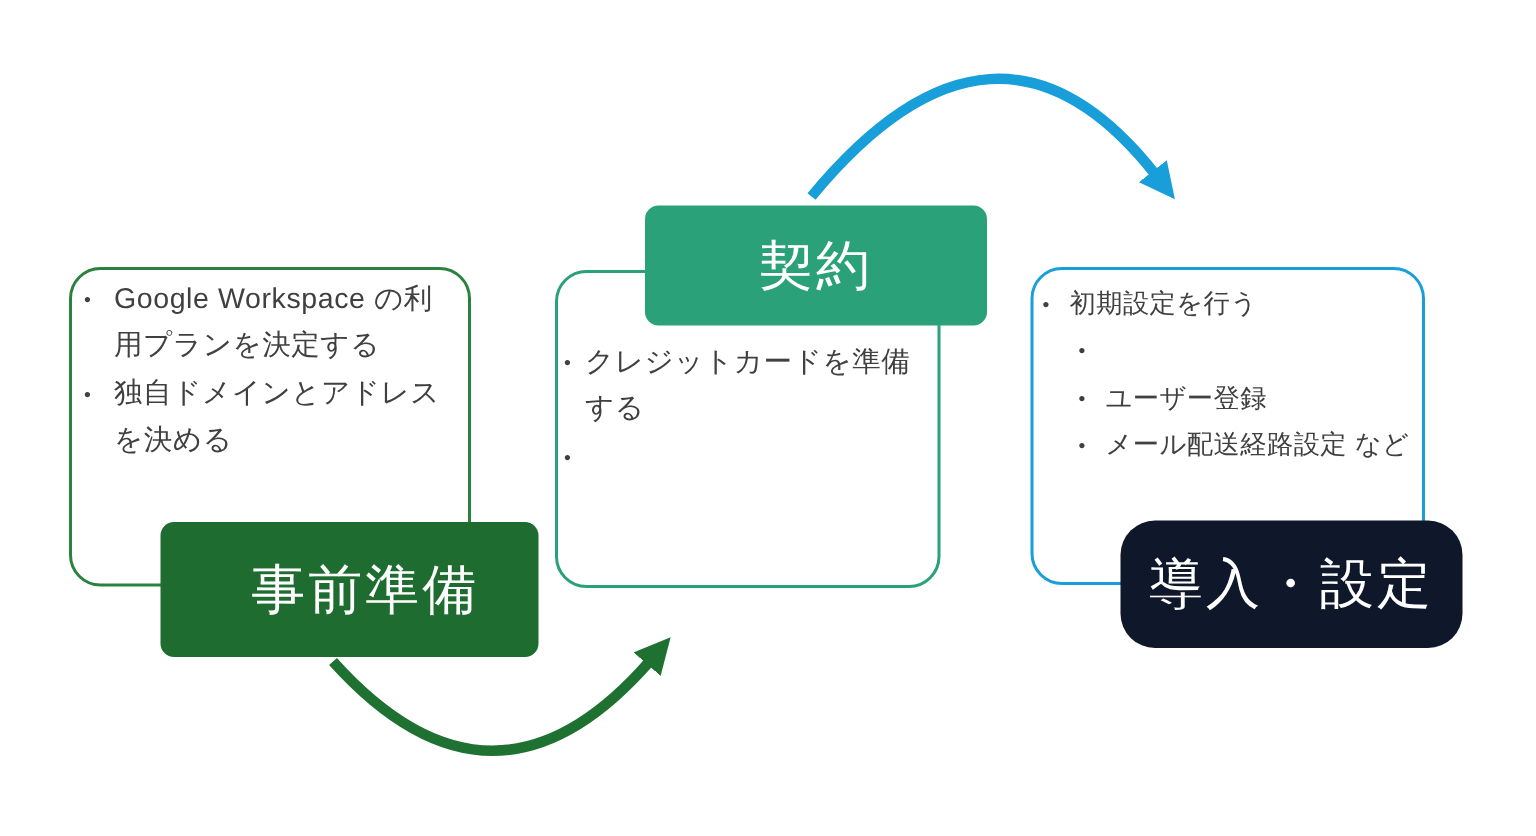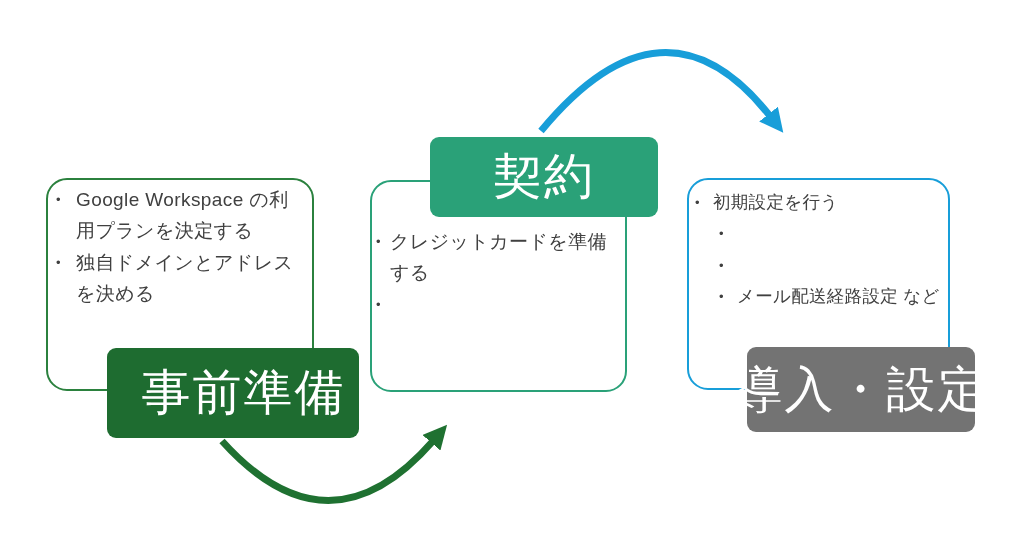--- a/index.html
+++ b/index.html
@@ -22,25 +22,25 @@
   .dot { flex:none; font-size:13px; }
   .panel-1 .dot { width:20px; }
   .panel-2 .dot { width:14px; }
   .panel-3 .dot { width:18px; }
   .bullet.sub { margin-left:24px; }
   .btext { max-width:240px; }
 
   
   .steplabel {
     position:absolute; z-index:3; display:flex; align-items:center; justify-content:center;
-    color:#ffffff; font-size:49px; letter-spacing:2px; border-radius:9px; white-space:nowrap;
+    color:#ffffff; font-size:36px; letter-spacing:2px; border-radius:9px; white-space:nowrap;
   }
   .label-1 { left:107px; top:348px; width:231px; height:90px; background:#1E6C30;padding-left:21px; }
   .label-2 { left:430px; top:137px; width:228px; height:80px; background:#2AA178; }
-  .label-3 { left:747px; top:347px; width:228px; height:85px; background:#737373; }
+  .label-3 { left:747px; top:347px; width:228px; height:85px; background:#0f172a;border-radius:23px; }
 
   svg.arrows { position:absolute; left:0; top:0; z-index:2; }
 </style>
 </head>
 <body>
 
 <div class="canvas">
 
   <div class="panel panel-1">
     <div class="bullet">
@@ -66,20 +66,21 @@
   <div class="panel panel-3">
     <div class="bullet">
       <span class="dot">•</span>
       <span class="btext">初期設定を行う</span>
     </div>
     <div class="bullet sub">
       <span class="dot">•</span>
     </div>
     <div class="bullet sub">
       <span class="dot">•</span>
+      <span class="btext">ユーザー登録</span>
     </div>
     <div class="bullet sub">
       <span class="dot">•</span>
       <span class="btext">メール配送経路設定 など</span>
     </div>
   </div>
 
   <svg class="arrows" width="1024" height="557" viewBox="0 0 1024 557">
     <defs>
       <marker id="m-green" viewBox="0 0 10 10" refX="1" refY="5" markerWidth="3.4" markerHeight="3.4" orient="auto">

